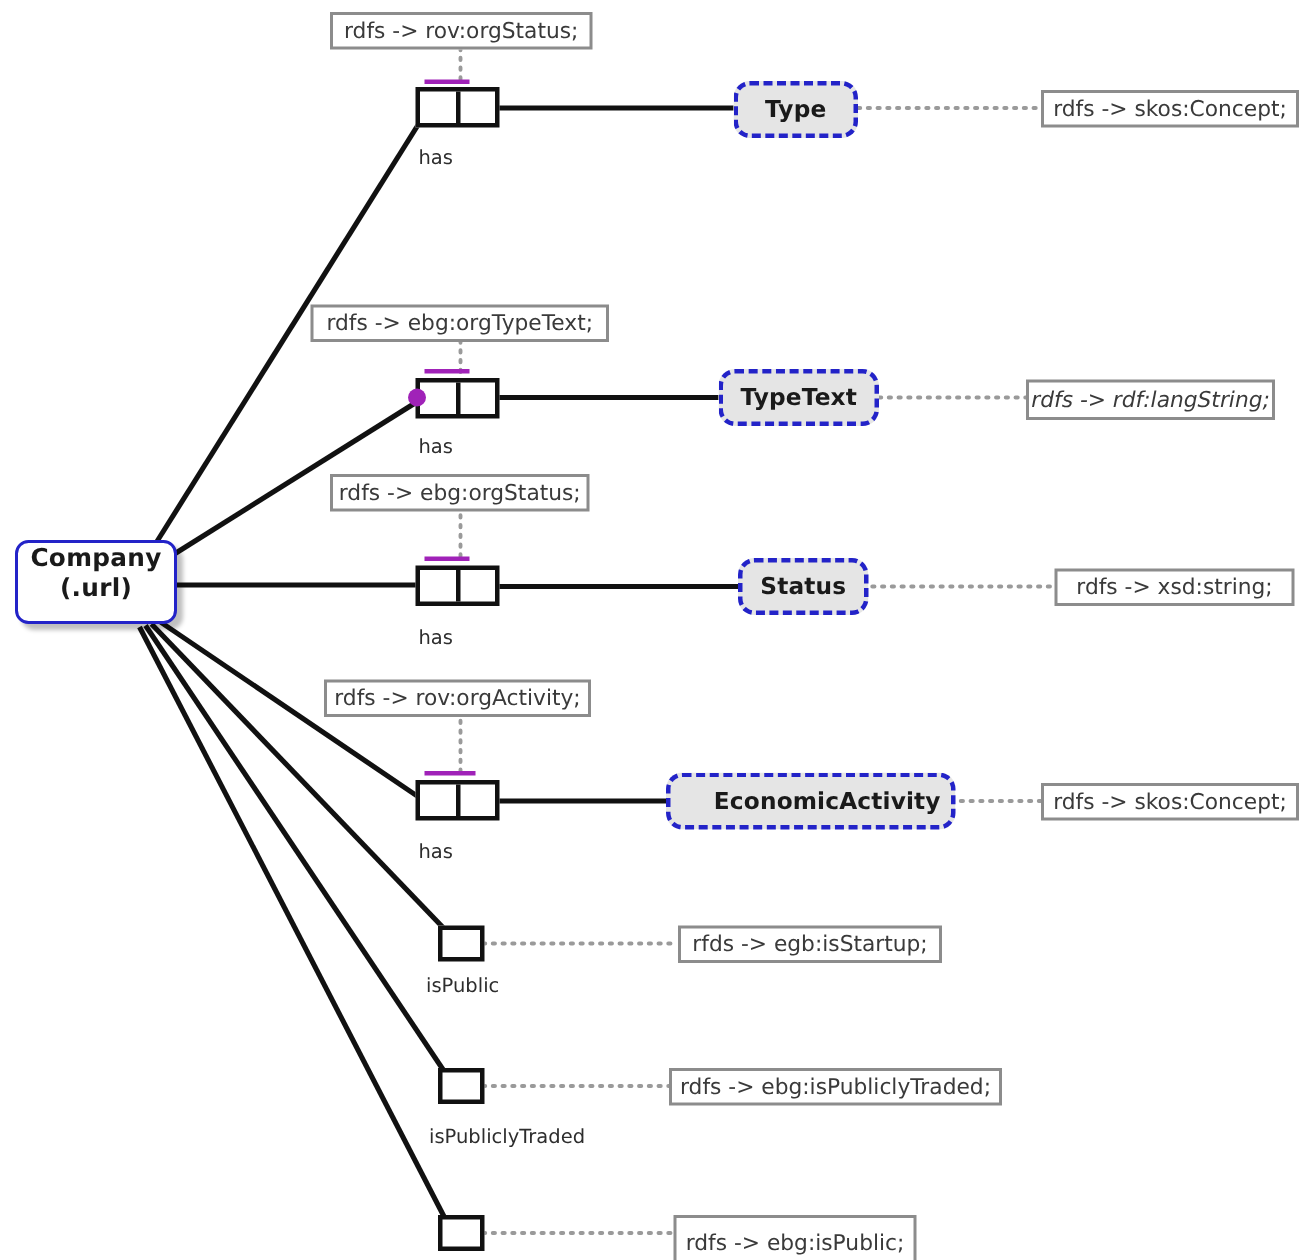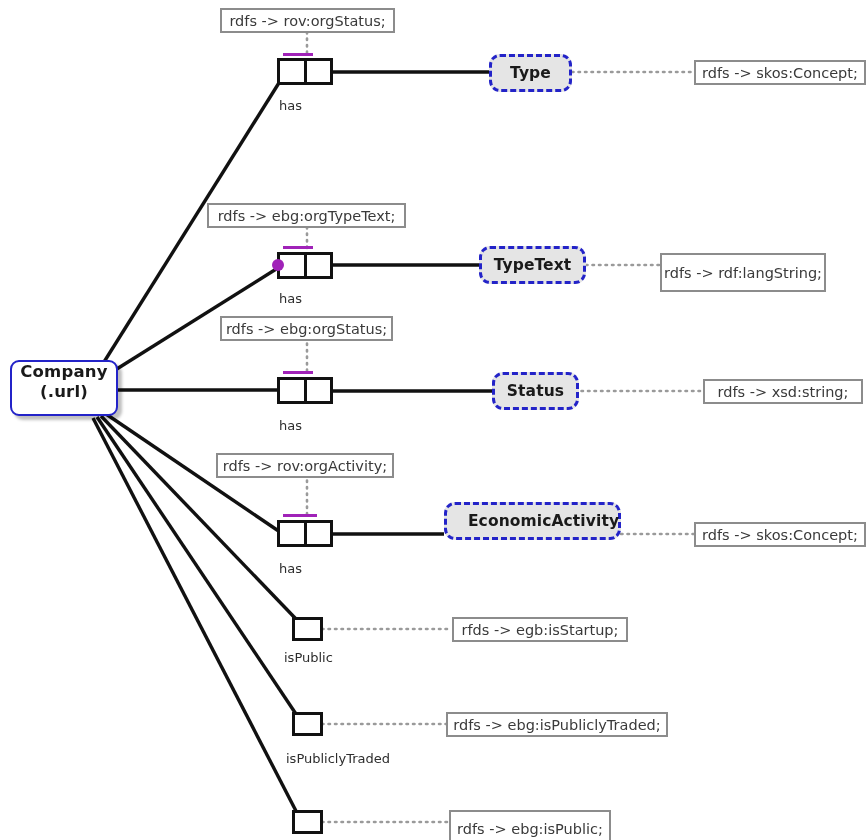--- a/index.html
+++ b/index.html
@@ -208,21 +208,21 @@
     <div class="cell-l"></div>
     <div class="cell-r"></div>
   </div>
   <div class="prop-dot" style="left:272px; top:259px;"></div>
   <div class="edge-label" style="left:279px; top:291px;">
     <span>has</span>
   </div>
   <div class="dash-node" style="left:479px; top:246px; width:107px; height:38px;">
     <span>TypeText</span>
   </div>
-  <div class="anno-box" style="left:660px; top:253px; width:166px; height:39px;">
+  <div class="anno-box" style="left:684px; top:253px; width:166px; height:27px;font-style:italic;">
     <span>rdfs -&gt; rdf:langString;</span>
   </div>
 
   <div class="anno-box" style="left:220px; top:316px; width:173px; height:25px;">
     <span>rdfs -&gt; ebg:orgStatus;</span>
   </div>
   <div class="prop-bar" style="left:283px; top:371px; width:30px;"></div>
   <div class="prop-sym" style="left:277px; top:377px; width:56px; height:27px;">
     <div class="cell-l"></div>
     <div class="cell-r"></div>
@@ -241,21 +241,21 @@
     <span>rdfs -&gt; rov:orgActivity;</span>
   </div>
   <div class="prop-bar" style="left:283px; top:514px; width:34px;"></div>
   <div class="prop-sym" style="left:277px; top:520px; width:56px; height:27px;">
     <div class="cell-l"></div>
     <div class="cell-r"></div>
   </div>
   <div class="edge-label" style="left:279px; top:561px;">
     <span>has</span>
   </div>
-  <div class="dash-node" style="left:444px; top:502px; width:177px; height:38px;padding-left:22px;">
+  <div class="dash-node" style="left:444px; top:515px; width:193px; height:38px;padding-left:22px;">
     <span>EconomicActivity</span>
   </div>
   <div class="anno-box" style="left:694px; top:522px; width:172px; height:25px;">
     <span>rdfs -&gt; skos:Concept;</span>
   </div>
 
   <div class="bool-box" style="left:292px; top:617px; width:31px; height:24px;"></div>
   <div class="edge-label" style="left:284px; top:650px;">
     <span>isPublic</span>
   </div>

